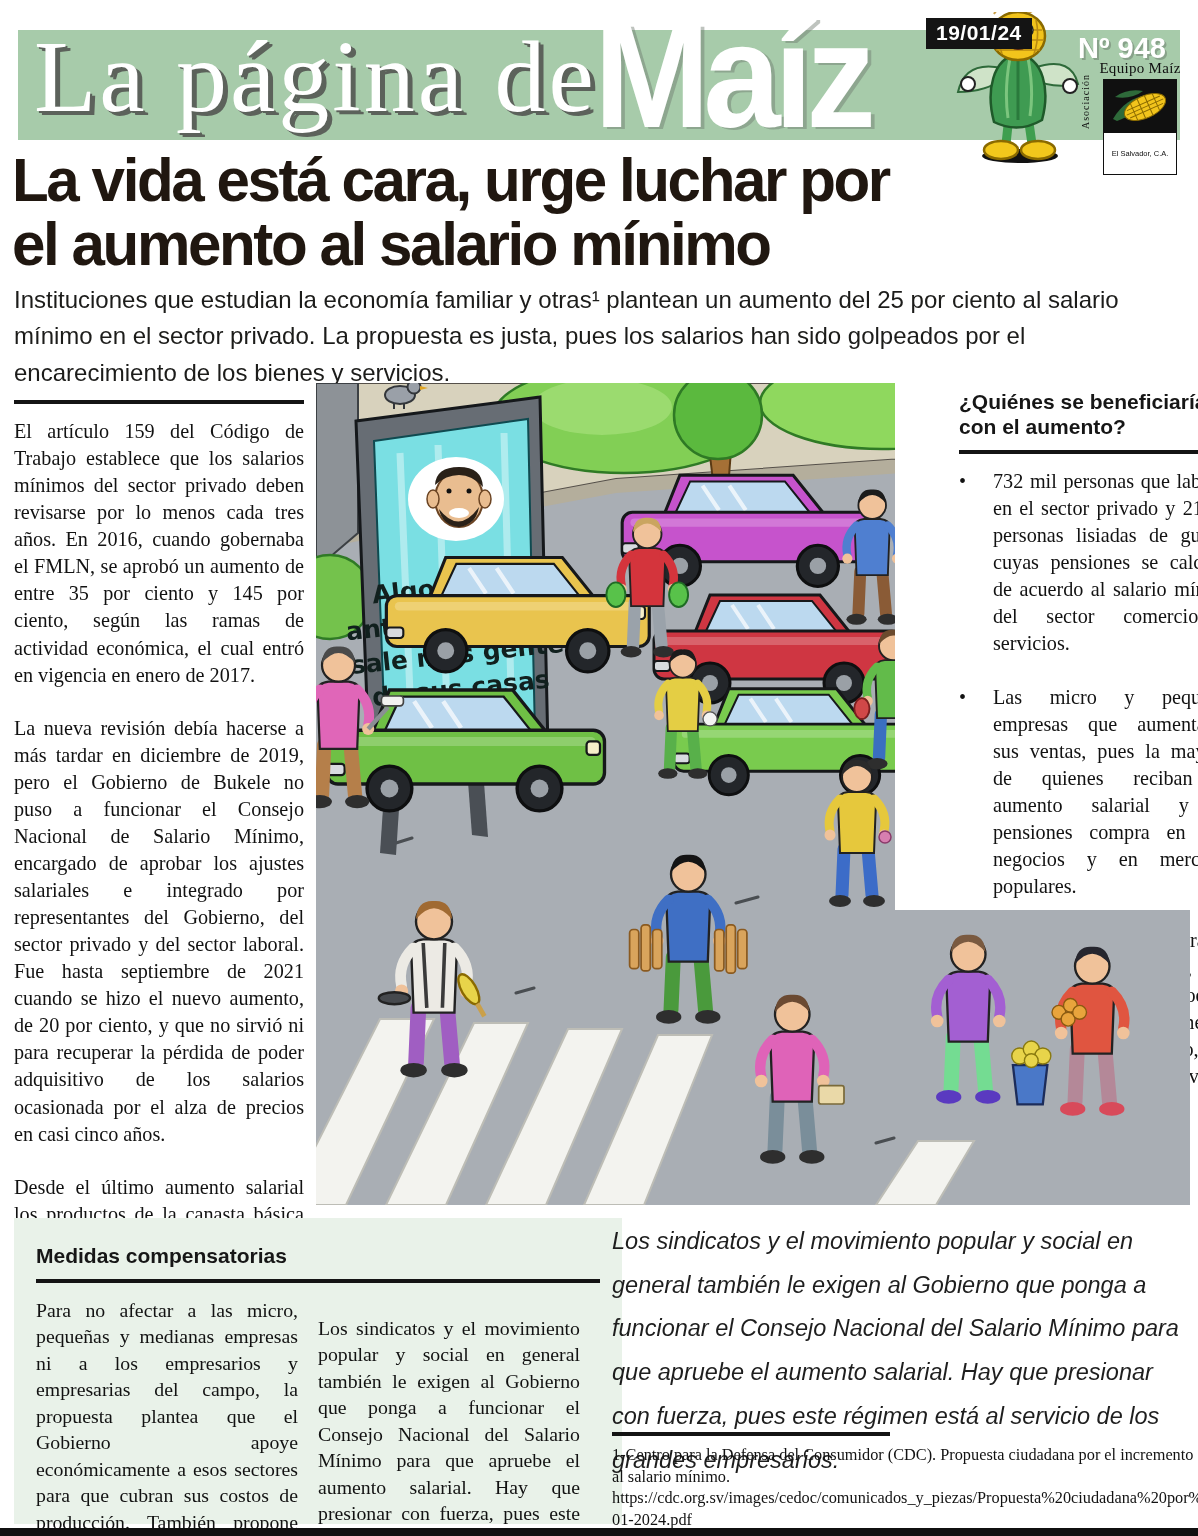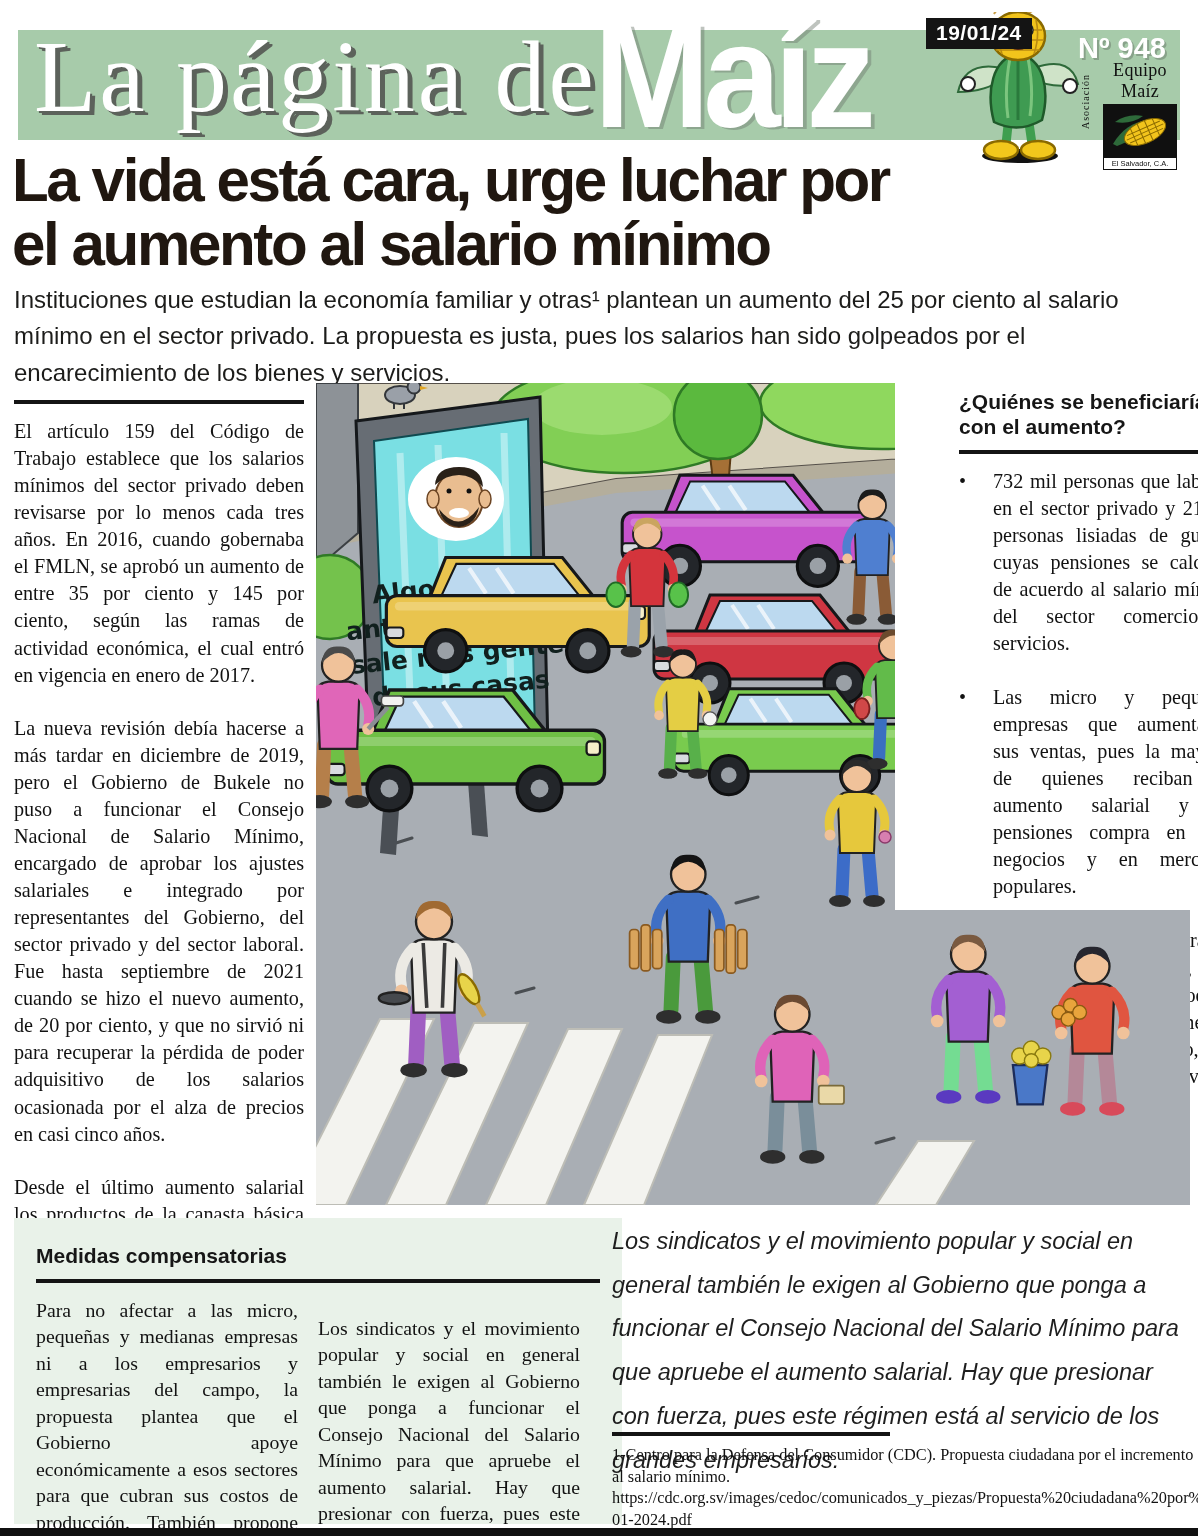--- a/index.html
+++ b/index.html
@@ -32,30 +32,30 @@
     background:#141414; color:#fff; font-weight:bold; font-size:21px;
     padding:3px 10px 4px; letter-spacing:.5px;
   }
   .issue-number {
     position:absolute; left:1078px; top:32px; z-index:5;
     color:#ffffff; font-weight:bold; font-size:29px; letter-spacing:0;
     text-shadow:2px 2px 0 rgba(90,100,90,.4);
   }
   .mascot { position:absolute; left:956px; top:12px; z-index:4; }
   .logo-block { position:absolute; left:1092px; top:60px; width:96px; z-index:5; text-align:center; }
-  .logo-org { font-family:"Liberation Serif", serif; font-size:18px; color:#101010; letter-spacing:.3px; }
+  .logo-org { font-family:"Liberation Serif", serif; font-size:15px; color:#101010; letter-spacing:.3px; }
   .logo-vertical {
     position:absolute; left:-12px; top:14px; height:56px;
     writing-mode:vertical-rl; transform:rotate(180deg);
     font-family:"Liberation Serif", serif; font-size:10px; color:#101010; letter-spacing:1px;
   }
   .logo-box { margin:2px auto 0; width:74px; height:54px; background:#101010; position:relative; }
   .logo-country {
     margin:0 auto; width:74px; background:#fff; border:1px solid #101010; border-top:none;
-    font-size:7.5px; color:#101010; padding:1px 0;
+    font-size:7.5px; color:#101010; padding:16px 0;
   }
   
   .headline {
     position:absolute; left:12px; top:148px; width:1000px;
     font-weight:bold; font-size:62px; line-height:1.04; color:#201710;
     letter-spacing:-2.5px; transform:scaleX(.97); transform-origin:left top;
   }
   .intro {
     position:absolute; left:14px; top:282px; width:1172px;
     font-size:24px; line-height:1.52; color:#1c1c1a;

